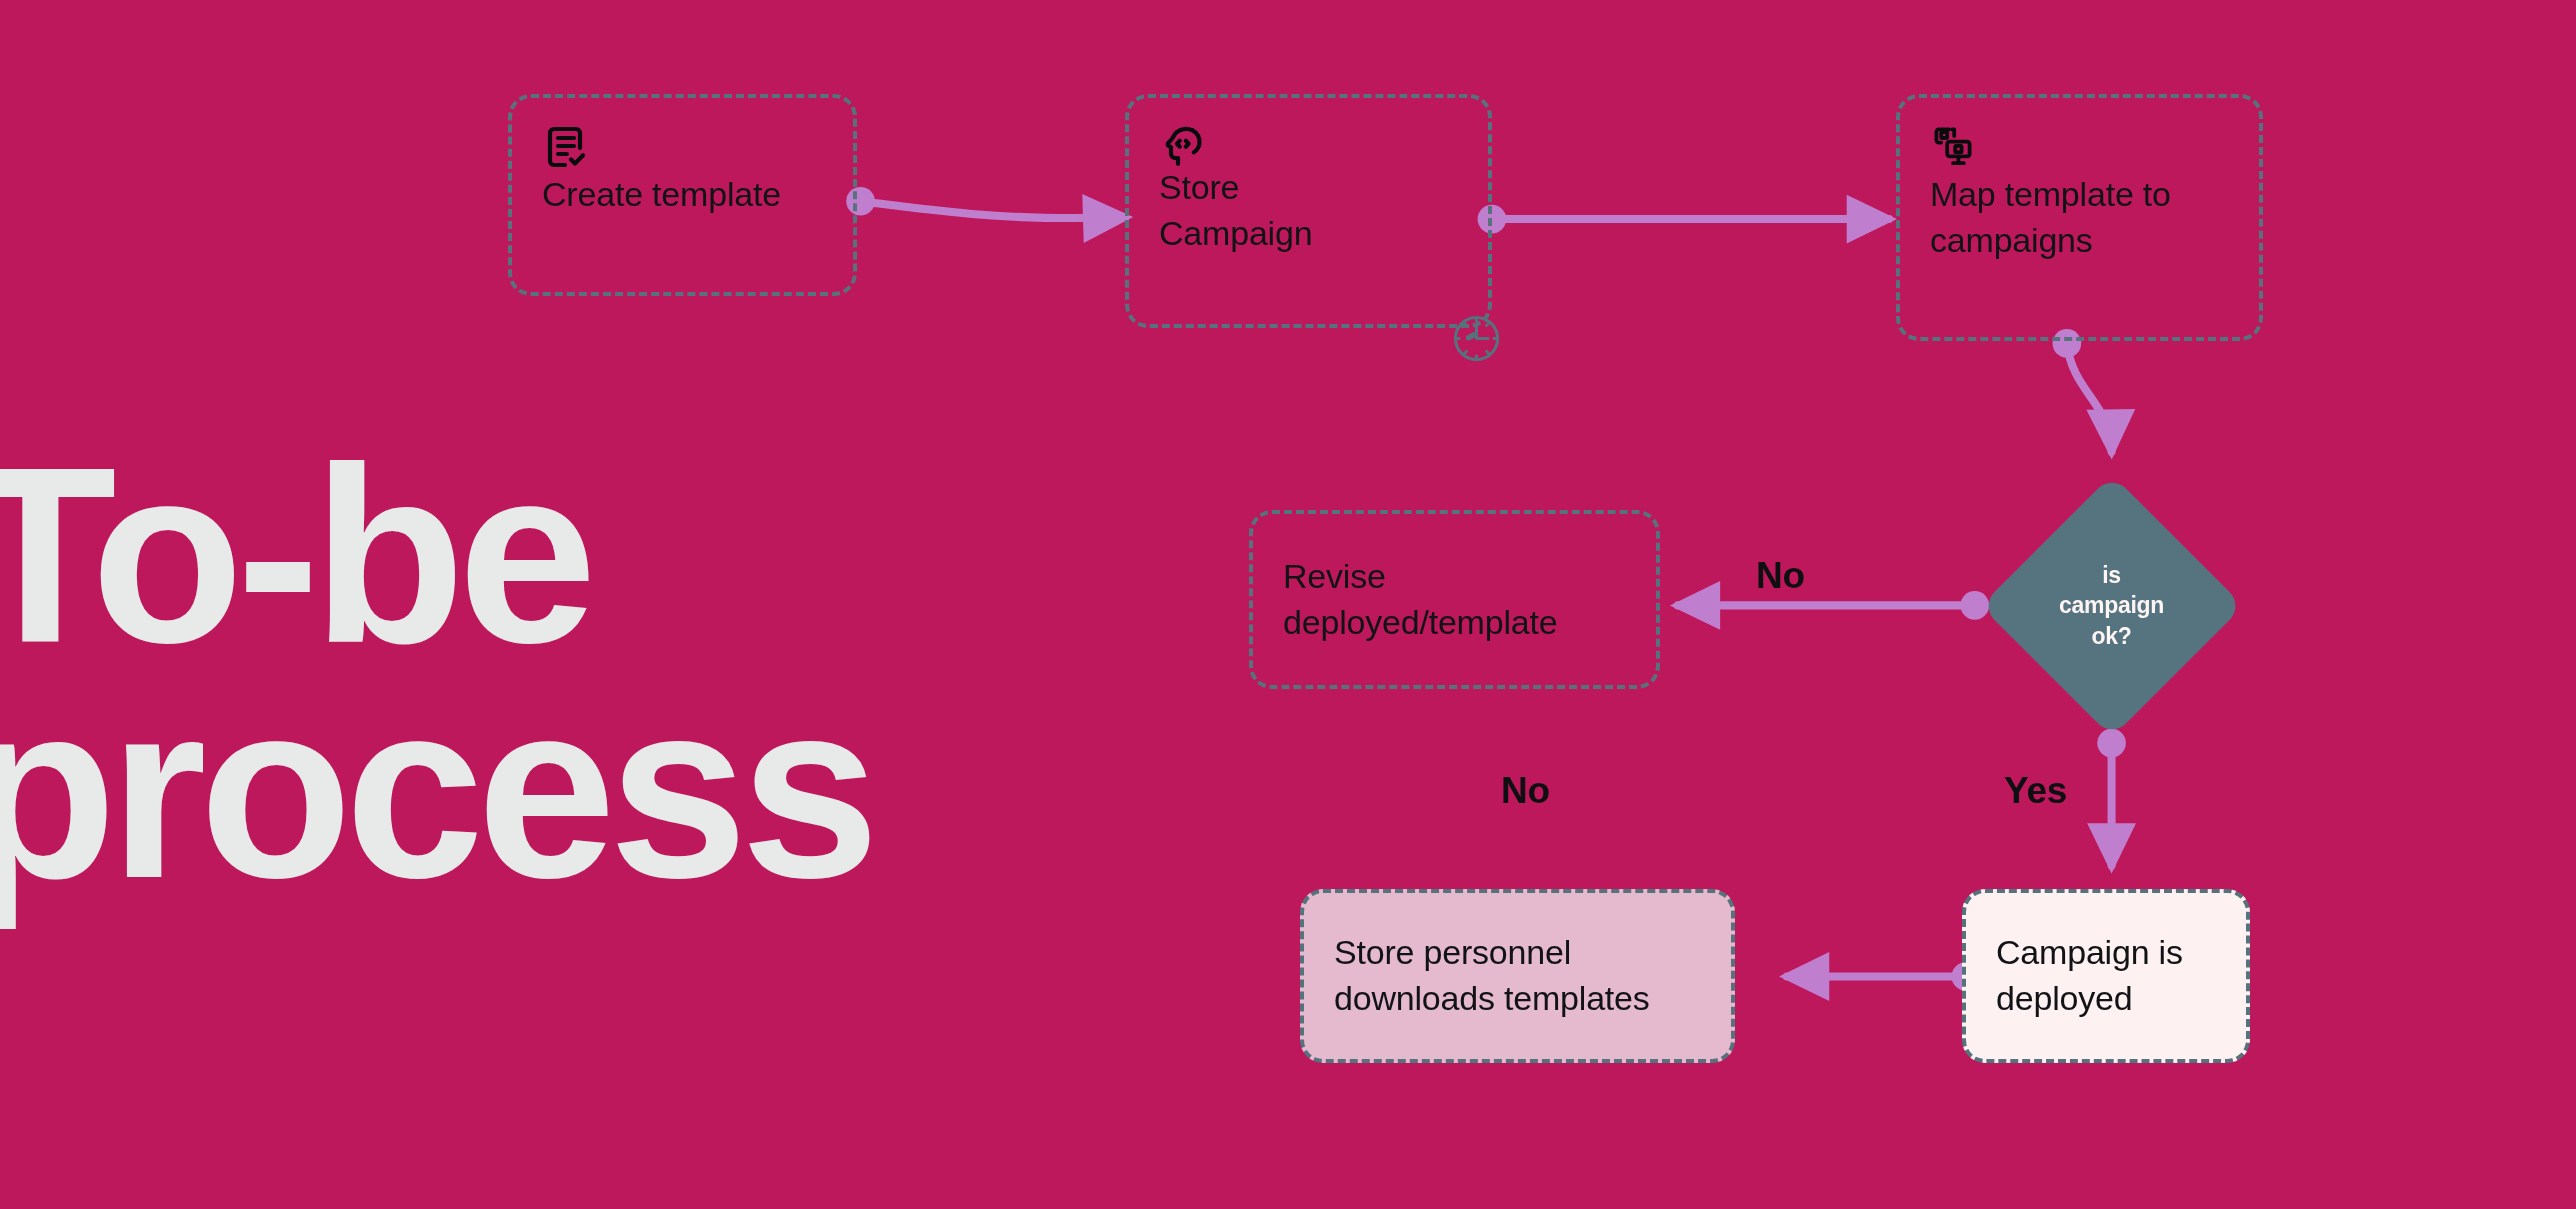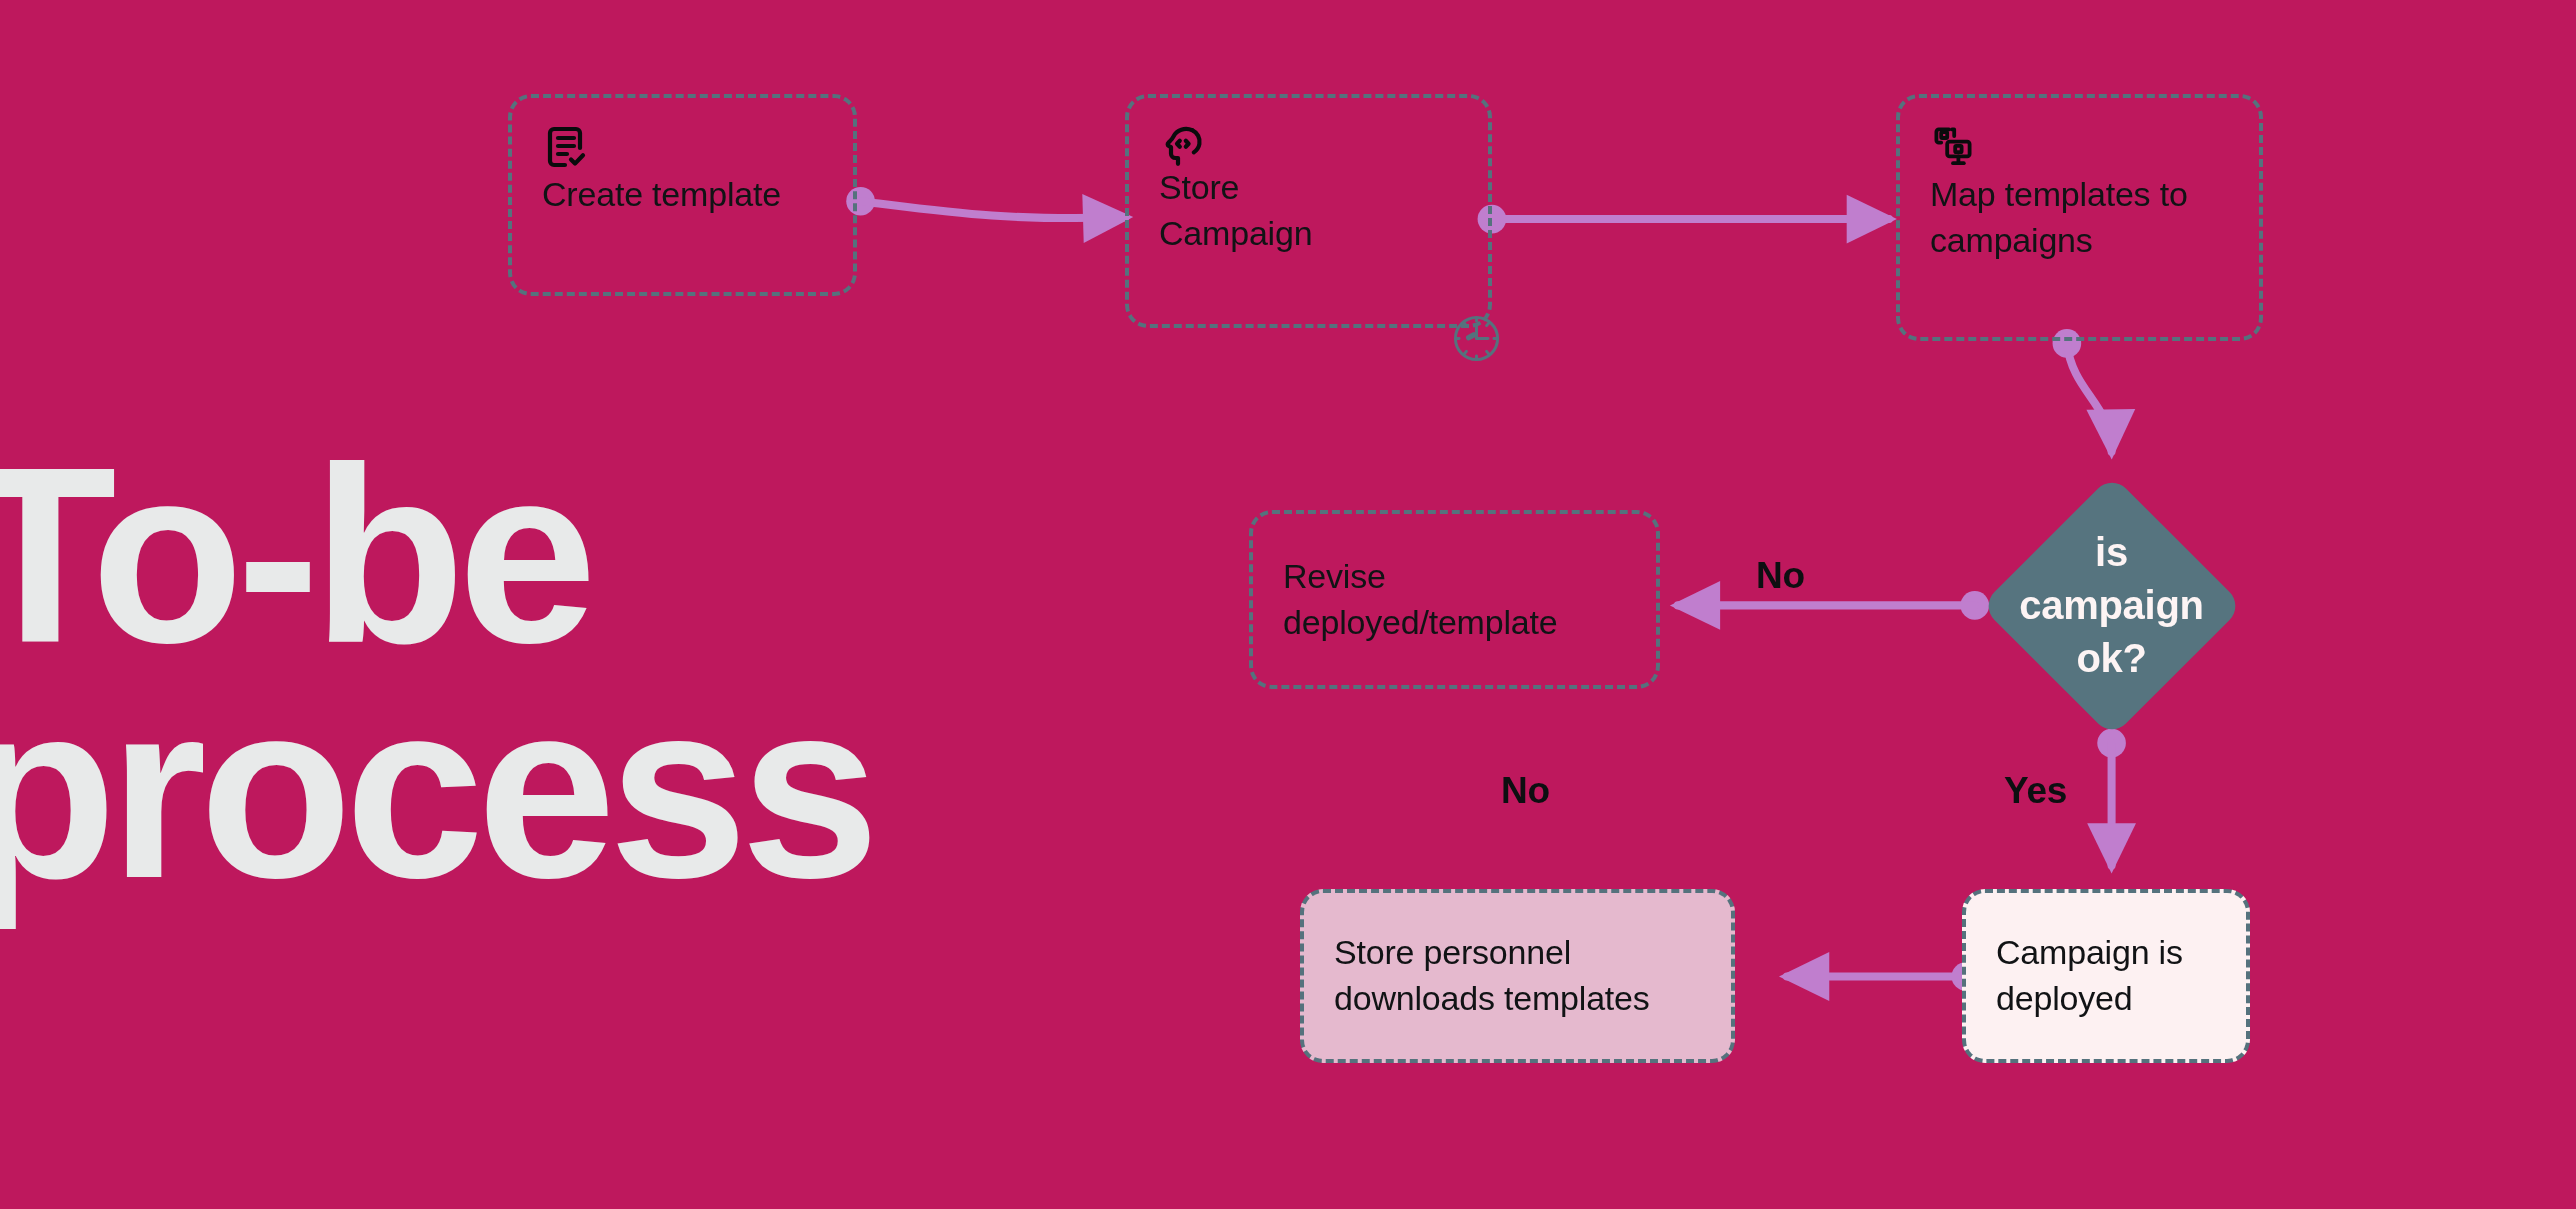--- a/index.html
+++ b/index.html
@@ -112,21 +112,21 @@
     top: 0;
     width: 261px;
     height: 261px;
     display: flex;
     align-items: center;
     justify-content: center;
     text-align: center;
     color: #fdf4f4;
     font-family: "Liberation Sans", sans-serif;
     font-weight: 700;
-    font-size: 40px;
+    font-size: 23px;
     line-height: 1.32;
     white-space: pre-line;
     letter-spacing: -0.3px;
   }
 
   
   .edge-label {
     position: absolute;
     font-family: "Liberation Sans", sans-serif;
     font-weight: 700;
@@ -226,21 +226,21 @@
       <svg viewBox="0 0 24 24" width="48" height="48" fill="none" stroke="#0a0b0c" stroke-width="1.9" stroke-linecap="round" stroke-linejoin="round">
         <path d="M9.5 3.2H4.4a1.2 1.2 0 0 0-1.2 1.2v4.2a1.2 1.2 0 0 0 1.2 1.2h1.2"></path>
         <path d="M11 3.2h1.1v3.3"></path>
         <rect x="5.6" y="4.5" width="3" height="3" rx="0.5"></rect>
         <rect x="8.6" y="9.3" width="11.2" height="7.4" rx="1.2"></rect>
         <rect x="12.6" y="11.4" width="3.2" height="3.2" rx="0.5"></rect>
         <path d="M14.2 16.7v2.6"></path>
         <path d="M11.5 20.1h5.4"></path>
       </svg>
     </span>
-    <span class="label">Map templates to
+    <span class="label">Map template to
 campaigns</span>
   </div>
 
   <div id="node-decision">
     <div class="dshape"></div>
     <div class="dlabel">is
 campaign
 ok?</div>
   </div>
 

